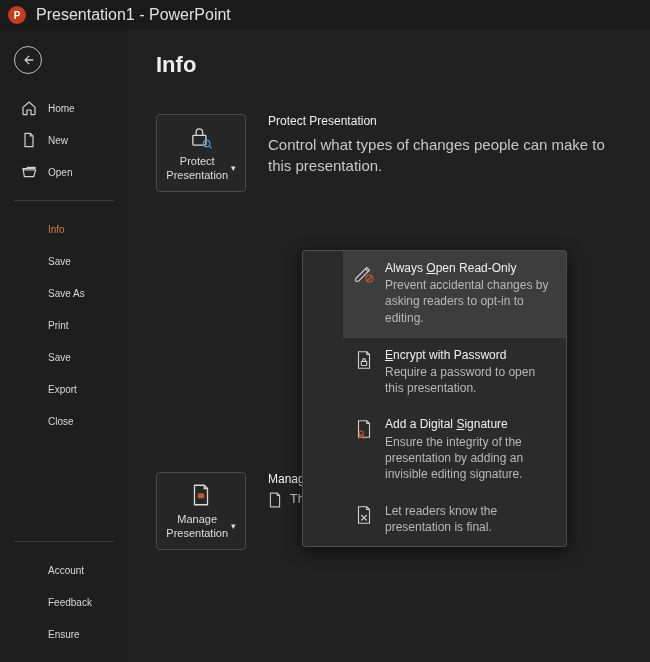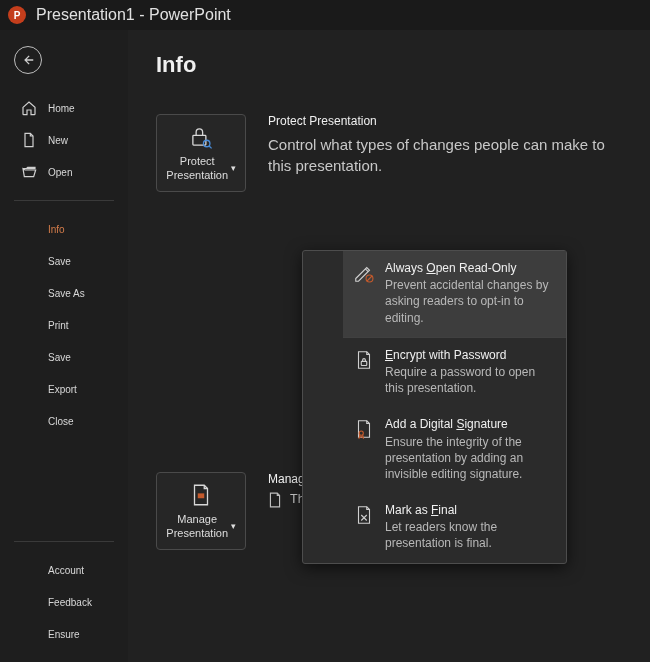--- a/index.html
+++ b/index.html
@@ -288,21 +288,20 @@
       </div>
       <div class="dd-item">
         <span class="dd-icon">
           <svg width="22" height="22" viewBox="0 0 32 32" fill="none" stroke="#d0d0d0" stroke-width="1.6">
             <path d="M8 4h12l4 4v20H8z"></path>
               <path d="M20 4v4h4"></path>
             <path d="M12 16l8 8M20 16l-8 8"></path>
           </svg>
         </span>
         <div class="dd-text">
-          <div class="dd-title"><span>Mark as </span><span class="ul">F</span><span>inal</span></div>
           <div class="dd-desc">Let readers know the presentation is final.</div>
         </div>
       </div>
     </div>
 
     <div class="section" style="margin-top:280px;">
       <div class="bigbtn">
         <span>
           <svg width="26" height="26" viewBox="0 0 32 32" fill="none" stroke="#d8d8d8" stroke-width="1.6">
             <path d="M8 4h12l4 4v20H8z"></path>

